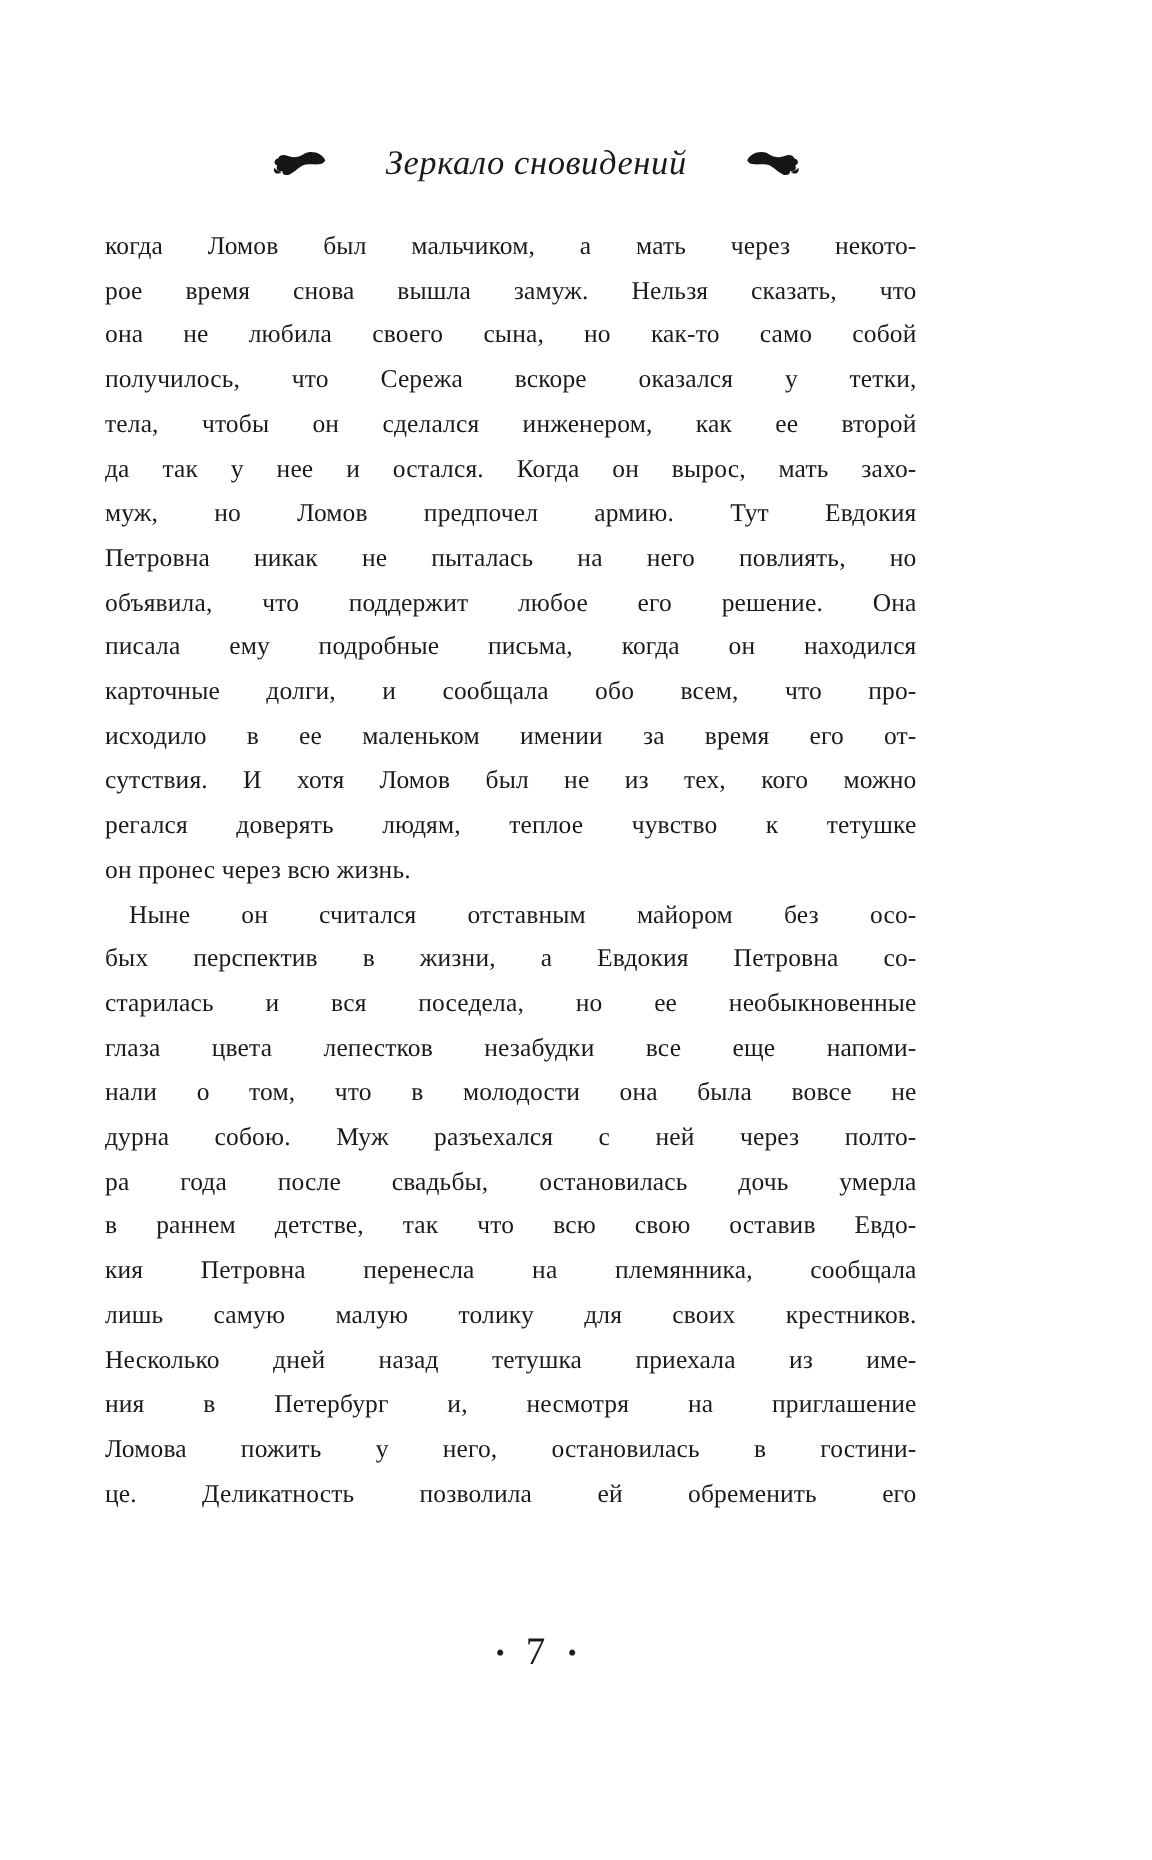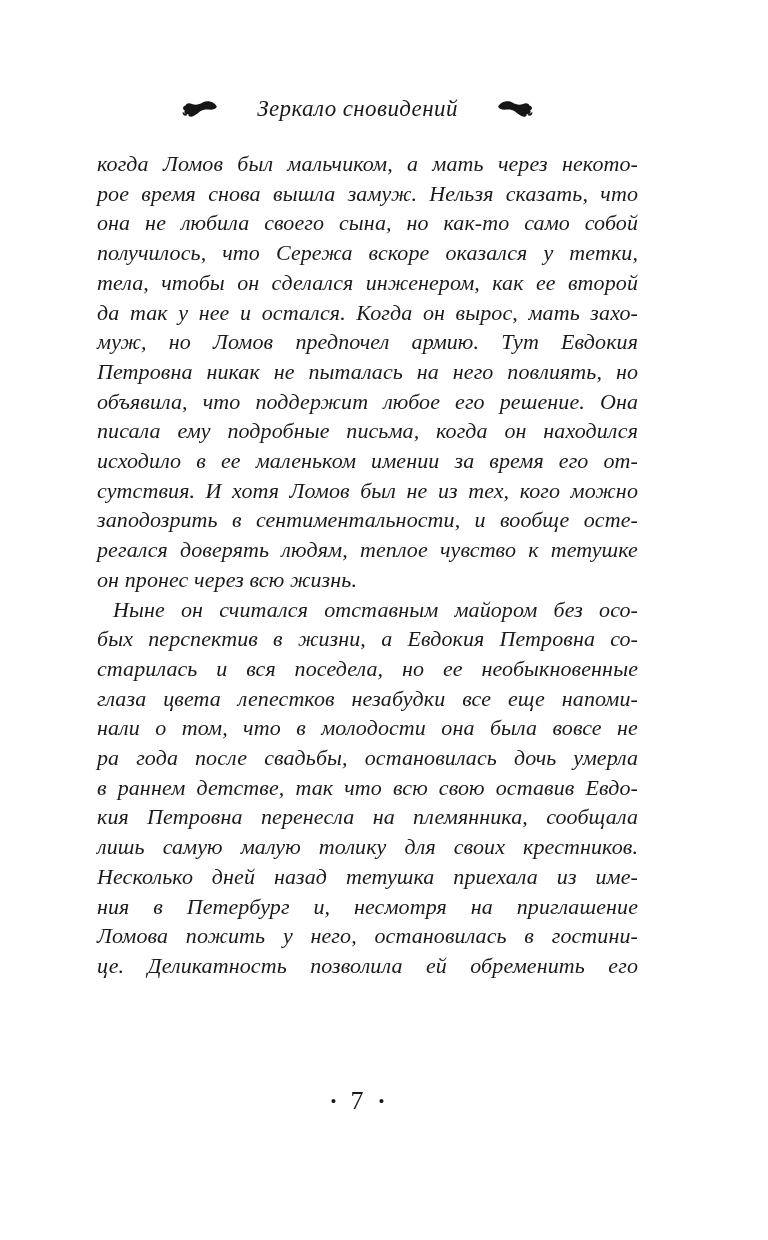--- a/index.html
+++ b/index.html
@@ -23,25 +23,24 @@
     font-size: 23px;
     letter-spacing: 0.4px;
     white-space: nowrap;
   }
   .ornament { width: 37px; height: 22px; flex: 0 0 auto; }
   .ornament svg { width: 100%; height: 100%; fill: #161616; }
   .ornament.flip svg { transform: scaleX(-1); }
 
   
   .bodytext {
-    position: absolute; top: 149px; left: 97px; width: 541px;
-    font-size: 22px;
+    position: absolute; top: 149px; left: 70px; width: 541px;
+    font-size: 17px;
     line-height: 29.7px;
     letter-spacing: 0.1px;
-    font-style: italic;
   }
   .line { text-align: justify; text-align-last: justify; }
   .line.endpara { text-align-last: left; }
   .line.indent { text-indent: 16px; }
 
   
   .footer {
     position: absolute; top: 1086px; left: 87px; width: 541px; height: 30px;
     display: flex; align-items: center; justify-content: center; gap: 14px;
   }
@@ -73,30 +72,31 @@
       <div class="line">когда Ломов был мальчиком, а мать через некото-</div>
       <div class="line">рое время снова вышла замуж. Нельзя сказать, что</div>
       <div class="line">она не любила своего сына, но как-то само собой</div>
       <div class="line">получилось, что Сережа вскоре оказался у тетки,</div>
       <div class="line">тела, чтобы он сделался инженером, как ее второй</div>
       <div class="line">да так у нее и остался. Когда он вырос, мать захо-</div>
       <div class="line">муж, но Ломов предпочел армию. Тут Евдокия</div>
       <div class="line">Петровна никак не пыталась на него повлиять, но</div>
       <div class="line">объявила, что поддержит любое его решение. Она</div>
       <div class="line">писала ему подробные письма, когда он находился</div>
+      <div class="line">карточные долги, и сообщала обо всем, что про-</div>
       <div class="line">исходило в ее маленьком имении за время его от-</div>
       <div class="line">сутствия. И хотя Ломов был не из тех, кого можно</div>
-      <div class="line">заподозрить в сентиментальности, и вообще осте-</div>
       <div class="line">регался доверять людям, теплое чувство к тетушке</div>
       <div class="line endpara">он пронес через всю жизнь.</div>
       <div class="line indent">Ныне он считался отставным майором без осо-</div>
       <div class="line">бых перспектив в жизни, а Евдокия Петровна со-</div>
       <div class="line">старилась и вся поседела, но ее необыкновенные</div>
       <div class="line">глаза цвета лепестков незабудки все еще напоми-</div>
       <div class="line">нали о том, что в молодости она была вовсе не</div>
+      <div class="line">дурна собою. Муж разъехался с ней через полто-</div>
       <div class="line">ра года после свадьбы, остановилась дочь умерла</div>
       <div class="line">в раннем детстве, так что всю свою оставив Евдо-</div>
       <div class="line">кия Петровна перенесла на племянника, сообщала</div>
       <div class="line">лишь самую малую толику для своих крестников.</div>
       <div class="line">Несколько дней назад тетушка приехала из име-</div>
       <div class="line">ния в Петербург и, несмотря на приглашение</div>
       <div class="line">Ломова пожить у него, остановилась в гостини-</div>
       <div class="line">це. Деликатность позволила ей обременить его</div>
     </div>
 

